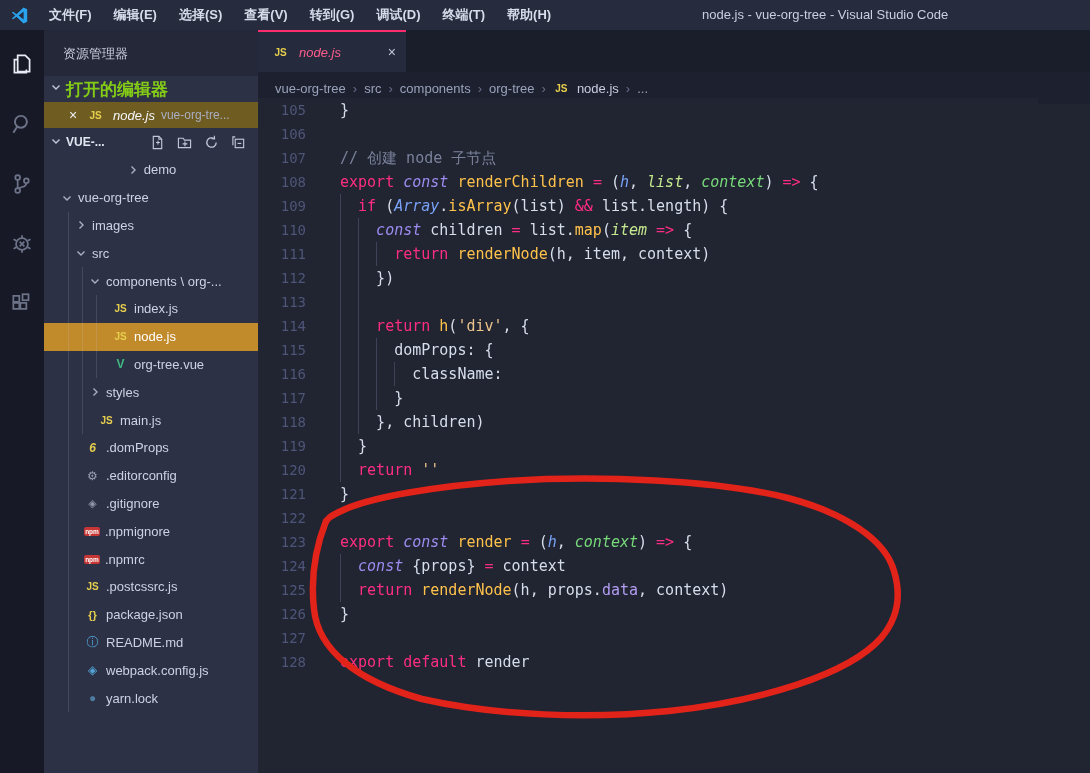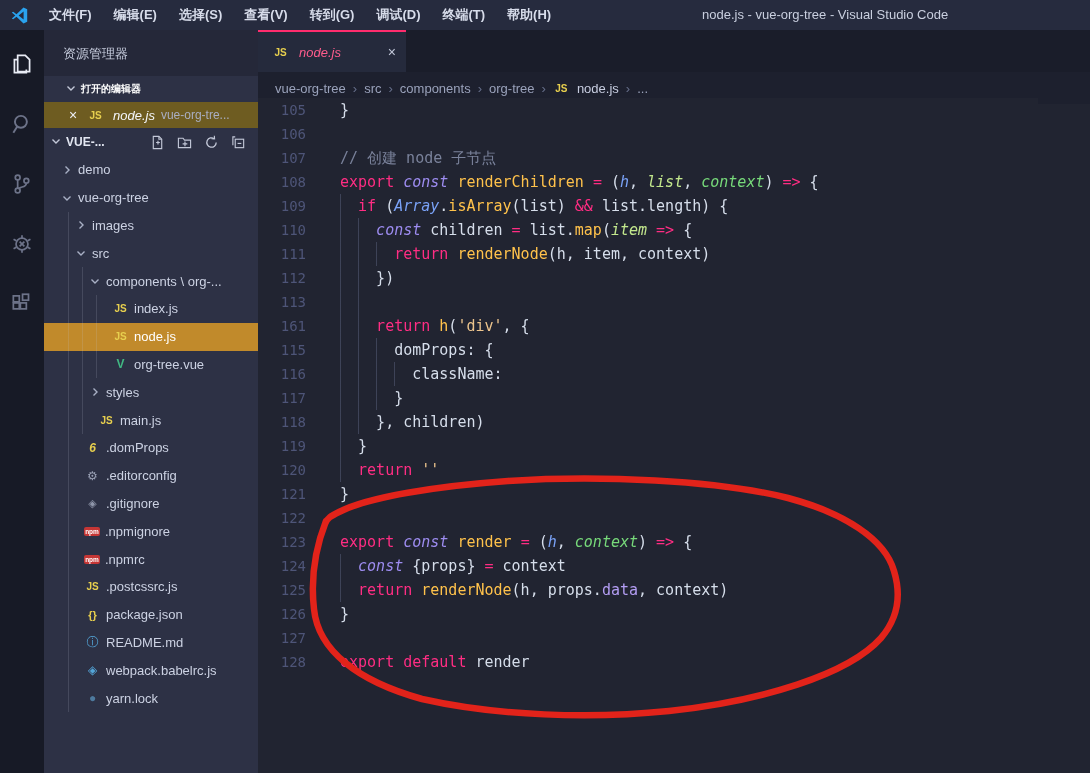--- a/index.html
+++ b/index.html
@@ -18,22 +18,22 @@
   
   .activitybar { position:absolute; left:0; top:30px; width:44px; height:743px; background:#171a26; }
   .act-icon { width:44px; height:52px; display:flex; align-items:center; justify-content:center; }
   .act-icon svg { stroke:#6d7389; }
   .act-icon.active svg { stroke:#e9ecf5; }
   .act-icon.mt { margin-top:8px; }
   
   .sidebar { position:absolute; left:44px; top:30px; width:214px; height:743px;
     background:#2d3145; color:#ccd2e3; font-size:13px; overflow:hidden; }
   .panel-title { height:46px; background:#252839; color:#c6ccdd; padding:15px 0 0 19px; font-size:13px; }
-  .sec-header { height:26px; display:flex; align-items:center; font-weight:bold; font-size:10px;
-    color:#ffffff; padding-left:20px; gap:3px; }
+  .sec-header { height:26px; display:flex; align-items:center; font-weight:bold; font-size:17px;
+    color:#84cc16; padding-left:5px; gap:3px; }
   .sec-header .chev { flex:none; }
   .oe-item { height:26px; background:#6e5c21; display:flex; align-items:center; padding-left:25px; gap:6px; }
   .oe-close { color:#eef0f7; font-size:14px; width:12px; }
   .oe-name { font-style:italic; color:#f4f6fb; }
   .oe-detail { color:#a9aec2; font-size:12px; white-space:nowrap; overflow:hidden; }
   .proj-header { height:28px; display:flex; align-items:center; font-weight:bold; font-size:12px;
     color:#e3e7f2; padding-left:5px; gap:3px; }
   .proj-label { flex:1 1 auto; white-space:nowrap; }
   .proj-actions { display:flex; gap:12px; margin-right:12px; align-items:center; }
   .proj-actions svg { stroke:#c3c8d8; }
@@ -186,21 +186,21 @@
       </svg>
       <svg width="15" height="15" viewBox="0 0 16 16" fill="none" stroke-width="1.2">
         <rect x="4.5" y="4.5" width="9" height="9"></rect>
           <path d="M4.5 2 h-2.5 v9"></path>
           <path d="M7 9 h4"></path>
       </svg>
     </span>
   </div>
 
   <div class="tree">
-      <div class="trow" style="padding-left: 16px;">
+      <div class="trow" style=" justify-content: center;">
         <span class="tchev">
           <svg width="14" height="14" viewBox="0 0 14 14" fill="none" stroke="#a9b0c5" stroke-width="1.4">
             <path d="M5.5 3.5 L9 7 L5.5 10.5"></path>
           </svg>
         </span>
         <span class="tlabel">demo</span>
       </div>
       <div class="trow" style="padding-left: 16px;">
         <span class="tchev">
           <svg width="14" height="14" viewBox="0 0 14 14" fill="none" stroke="#a9b0c5" stroke-width="1.4">
@@ -301,21 +301,21 @@
         <span class="tlabel">package.json</span>
       </div>
       <div class="trow" style="padding-left: 40px;">
         <span class="tguides" style="width:14px"></span>
         <span class="fic fic-info">ⓘ</span>
         <span class="tlabel">README.md</span>
       </div>
       <div class="trow" style="padding-left: 40px;">
         <span class="tguides" style="width:14px"></span>
         <span class="fic fic-webpack">◈</span>
-        <span class="tlabel">webpack.babelrc.js</span>
+        <span class="tlabel">webpack.config.js</span>
       </div>
       <div class="trow" style="padding-left: 40px;">
         <span class="tguides" style="width:14px"></span>
         <span class="fic fic-yarn">●</span>
         <span class="tlabel">yarn.lock</span>
       </div>
     </div>
 </div>
 
 <div class="tabstrip">
@@ -356,21 +356,21 @@
 <div class="code-area">
     <div class="cline"><span class="ln">105</span><span class="lgap"></span><span class="tok-p">}</span></div>
     <div class="cline"><span class="ln">106</span><span class="lgap"></span></div>
     <div class="cline"><span class="ln">107</span><span class="lgap"></span><span class="tok-cm">// 创建 node 子节点</span></div>
     <div class="cline"><span class="ln">108</span><span class="lgap"></span><span class="tok-kw">export</span><span class="tok-p"> </span><span class="tok-cst">const</span><span class="tok-p"> </span><span class="tok-fn">renderChildren</span><span class="tok-p"> </span><span class="tok-kw">=</span><span class="tok-p"> (</span><span class="tok-pb">h</span><span class="tok-p">, </span><span class="tok-pl">list</span><span class="tok-p">, </span><span class="tok-pg">context</span><span class="tok-p">) </span><span class="tok-kw">=&gt;</span><span class="tok-p"> {</span></div>
     <div class="cline"><span class="ln">109</span><span class="lgap"></span><span class="ind" style="width:2ch"></span><span class="tok-kw">if</span><span class="tok-p"> (</span><span class="tok-pb">Array</span><span class="tok-p">.</span><span class="tok-fn">isArray</span><span class="tok-p">(</span><span class="tok-p">list</span><span class="tok-p">) </span><span class="tok-kw">&amp;&amp;</span><span class="tok-p"> </span><span class="tok-p">list.length</span><span class="tok-p">) {</span></div>
     <div class="cline"><span class="ln">110</span><span class="lgap"></span><span class="ind" style="width:4ch"></span><span class="tok-cst">const</span><span class="tok-p"> </span><span class="tok-p">children</span><span class="tok-p"> </span><span class="tok-kw">=</span><span class="tok-p"> </span><span class="tok-p">list.</span><span class="tok-fn">map</span><span class="tok-p">(</span><span class="tok-pl">item</span><span class="tok-p"> </span><span class="tok-kw">=&gt;</span><span class="tok-p"> {</span></div>
     <div class="cline"><span class="ln">111</span><span class="lgap"></span><span class="ind" style="width:6ch"></span><span class="tok-kw">return</span><span class="tok-p"> </span><span class="tok-fn">renderNode</span><span class="tok-p">(h, item, context)</span></div>
     <div class="cline"><span class="ln">112</span><span class="lgap"></span><span class="ind" style="width:4ch"></span><span class="tok-p">})</span></div>
     <div class="cline"><span class="ln">113</span><span class="lgap"></span><span class="ind" style="width:4ch"></span></div>
-    <div class="cline"><span class="ln">161</span><span class="lgap"></span><span class="ind" style="width:4ch"></span><span class="tok-kw">return</span><span class="tok-p"> </span><span class="tok-fn">h</span><span class="tok-p">(</span><span class="tok-str">'div'</span><span class="tok-p">, {</span></div>
+    <div class="cline"><span class="ln">114</span><span class="lgap"></span><span class="ind" style="width:4ch"></span><span class="tok-kw">return</span><span class="tok-p"> </span><span class="tok-fn">h</span><span class="tok-p">(</span><span class="tok-str">'div'</span><span class="tok-p">, {</span></div>
     <div class="cline"><span class="ln">115</span><span class="lgap"></span><span class="ind" style="width:6ch"></span><span class="tok-p">domProps</span><span class="tok-p">: {</span></div>
     <div class="cline"><span class="ln">116</span><span class="lgap"></span><span class="ind" style="width:8ch"></span><span class="tok-p">className</span><span class="tok-p">: </span></div>
     <div class="cline"><span class="ln">117</span><span class="lgap"></span><span class="ind" style="width:6ch"></span><span class="tok-p">}</span></div>
     <div class="cline"><span class="ln">118</span><span class="lgap"></span><span class="ind" style="width:4ch"></span><span class="tok-p">}, children)</span></div>
     <div class="cline"><span class="ln">119</span><span class="lgap"></span><span class="ind" style="width:2ch"></span><span class="tok-p">}</span></div>
     <div class="cline"><span class="ln">120</span><span class="lgap"></span><span class="ind" style="width:2ch"></span><span class="tok-kw">return</span><span class="tok-p"> </span><span class="tok-str">''</span></div>
     <div class="cline"><span class="ln">121</span><span class="lgap"></span><span class="tok-p">}</span></div>
     <div class="cline"><span class="ln">122</span><span class="lgap"></span></div>
     <div class="cline"><span class="ln">123</span><span class="lgap"></span><span class="tok-kw">export</span><span class="tok-p"> </span><span class="tok-cst">const</span><span class="tok-p"> </span><span class="tok-fn">render</span><span class="tok-p"> </span><span class="tok-kw">=</span><span class="tok-p"> (</span><span class="tok-pb">h</span><span class="tok-p">, </span><span class="tok-pg">context</span><span class="tok-p">) </span><span class="tok-kw">=&gt;</span><span class="tok-p"> {</span></div>
     <div class="cline"><span class="ln">124</span><span class="lgap"></span><span class="ind" style="width:2ch"></span><span class="tok-cst">const</span><span class="tok-p"> {props} </span><span class="tok-kw">=</span><span class="tok-p"> context</span></div>

